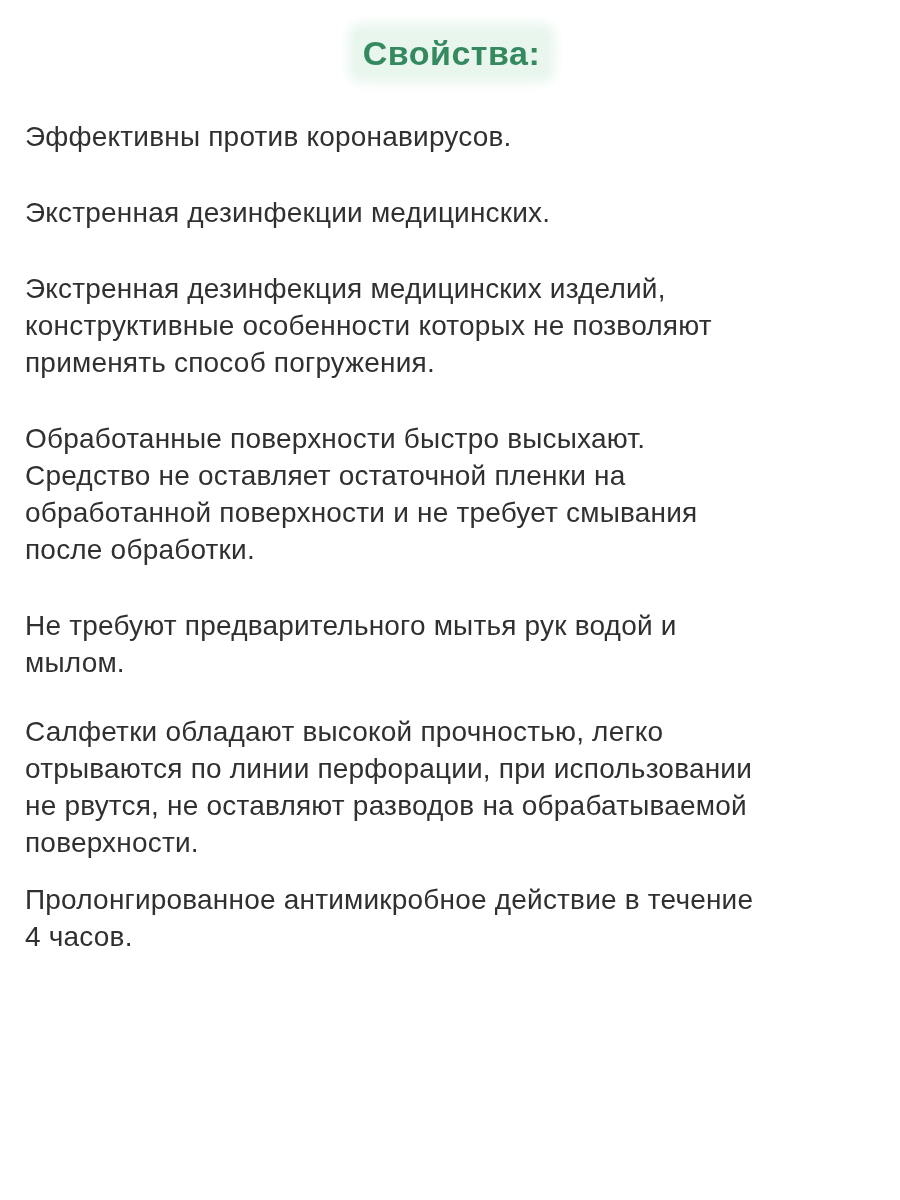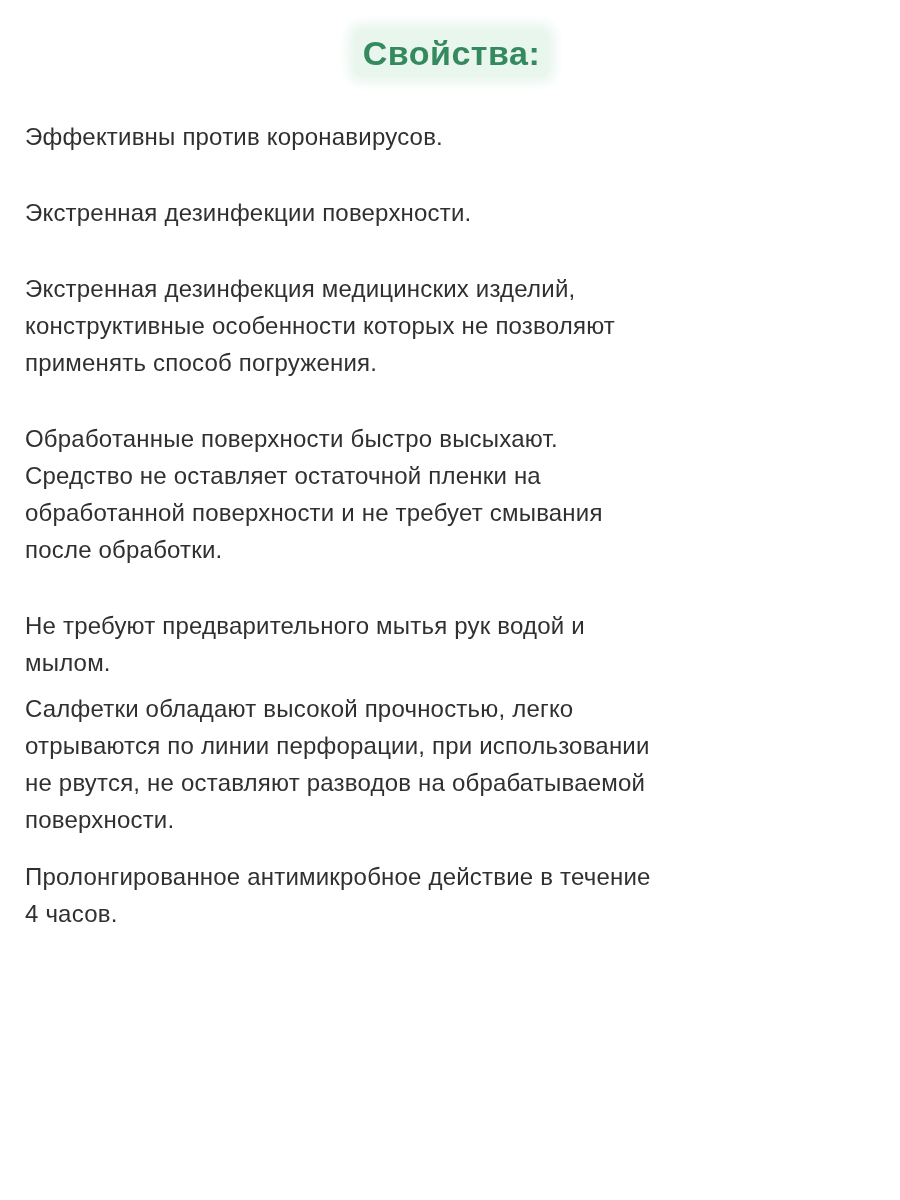--- a/index.html
+++ b/index.html
@@ -29,40 +29,40 @@
     font-weight: bold;
     color: #35895f;
     background: #e9f6ee;
     border-radius: 6px;
     padding: 1px 8px;
     box-shadow: 0 0 12px 7px #e9f6ee;
     letter-spacing: 0.5px;
   }
   .prop {
     margin: 39px 0 0 0;
-    font-size: 24px;
+    font-size: 28px;
     line-height: 37px;
     color: #303030;
     white-space: pre-line;
     letter-spacing: 0.2px;
   }
   .prop.first { margin-top: 36px; }
-  .prop.p8 { margin-top: 9px; }
+  .prop.p8 { margin-top: 32px; }
   .prop.p9 { margin-top: 20px; }
 </style>
 </head>
 <body>
 
 <div class="page">
   <div class="title-row">
     <span class="page-title">Свойства:</span>
   </div>
 
   <p class="prop first">Эффективны против коронавирусов.</p>
-  <p class="prop">Экстренная дезинфекции поверхности.</p>
+  <p class="prop">Экстренная дезинфекции медицинских.</p>
   <p class="prop">Экстренная дезинфекция медицинских изделий,
 конструктивные особенности которых не позволяют
 применять способ погружения.</p>
   <p class="prop">Обработанные поверхности быстро высыхают.
 Средство не оставляет остаточной пленки на
 обработанной поверхности и не требует смывания
 после обработки.</p>
   <p class="prop">Не требуют предварительного мытья рук водой и
 мылом.</p>
   <p class="prop p8">Салфетки обладают высокой прочностью, легко

